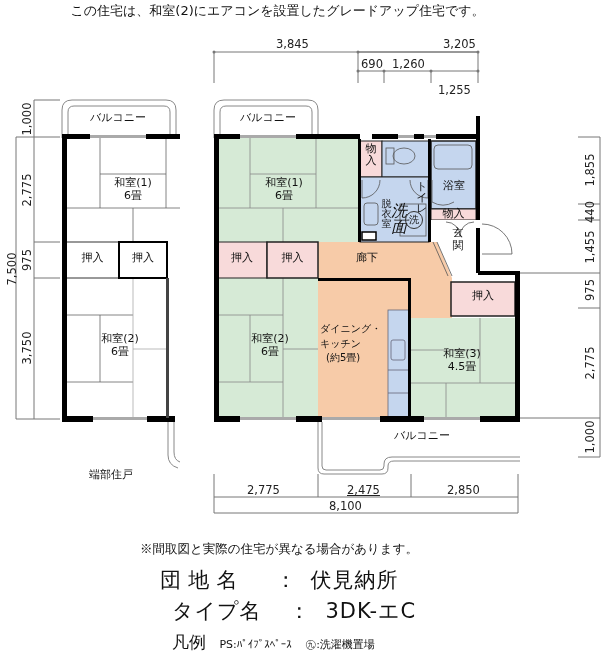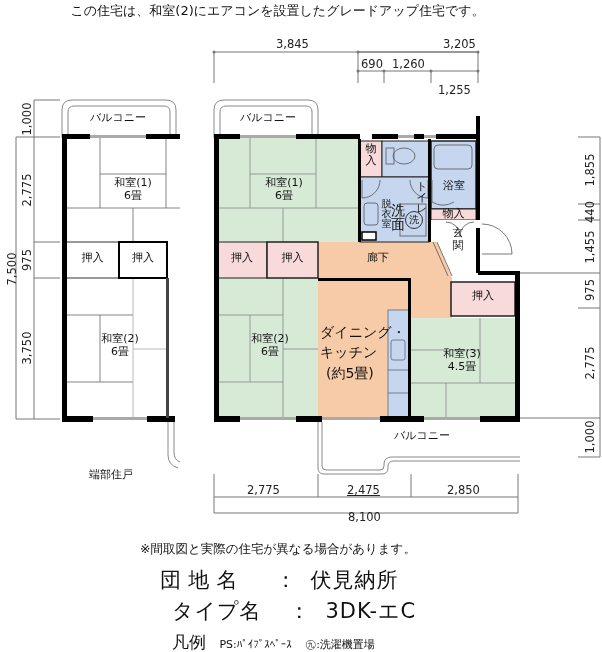--- a/index.html
+++ b/index.html
@@ -6,21 +6,21 @@
   body { width: 602px; height: 652px; position: relative; overflow: hidden;
          font-family: "DejaVu Sans", "Liberation Sans", sans-serif; color: #111; }
   .abs { position: absolute; }
   .title { left: 0; top: 2px; width: 555px; text-align: center; font-size: 13px; }
   svg.plan { position: absolute; left: 0; top: 0; }
   .lbl { position: absolute; text-align: center; line-height: 1.15; white-space: nowrap; }
   .room { font-size: 11px; }
   .small { font-size: 11px; }
   .dim { position: absolute; font-size: 11.5px; color: #222; white-space: nowrap; }
   .vdim { position: absolute; font-size: 11.5px; color: #222; white-space: nowrap; transform: rotate(-90deg); transform-origin: center center; }
-  .note { left: 140px; top: 541px; font-size: 12.5px; }
+  .note { left: 140px; top: 541px; font-size: 12.5px; font-family: Liberation Mono, monospace; }
   .info { position: absolute; font-size: 21px; letter-spacing: 1px; }
   .legend { position: absolute; left: 172px; top: 631px; font-size: 17px; }
   .legend small { font-size: 11px; margin-left: 8px; }
 </style>
 </head>
 <body>
 
 <div class="abs title">この住宅は、和室(2)にエアコンを設置したグレードアップ住宅です。</div>
 
 <svg class="plan" width="602" height="652" viewBox="0 0 602 652">
@@ -233,21 +233,21 @@
 <div class="vdim" style="left:570px;top:163px;width:40px;text-align:center;">1,855</div>
 <div class="vdim" style="left:570px;top:205px;width:40px;text-align:center;">440</div>
 <div class="vdim" style="left:570px;top:240px;width:40px;text-align:center;">1,455</div>
 <div class="vdim" style="left:570px;top:283px;width:40px;text-align:center;">975</div>
 <div class="vdim" style="left:570px;top:356px;width:40px;text-align:center;">2,775</div>
 <div class="vdim" style="left:570px;top:430px;width:40px;text-align:center;">1,000</div>
 
 <div class="dim" style="left:247px;top:483px;">2,775</div>
 <div class="dim" style="left:347px;top:483px;text-decoration:underline;">2,475</div>
 <div class="dim" style="left:447px;top:483px;">2,850</div>
-<div class="dim" style="left:348px;top:499px;margin-top:11px;">8,100</div>
+<div class="dim" style="left:329px;top:499px;">8,100</div>
 
 <div class="lbl room" style="left:80px;top:112px;width:76px;">バルコニー</div>
 <div class="lbl room" style="left:95px;top:177px;width:76px;">
   <div>和室(1)</div>
   <div>6畳</div>
 </div>
 <div class="lbl room" style="left:66px;top:252px;width:53px;">押入</div>
 <div class="lbl room" style="left:119px;top:252px;width:48px;">押入</div>
 <div class="lbl room" style="left:82px;top:333px;width:76px;">
   <div>和室(2)</div>
@@ -255,40 +255,40 @@
 </div>
 <div class="lbl room" style="left:66px;top:437px;width:90px;margin-top:32px;">端部住戸</div>
 
 <div class="lbl room" style="left:226px;top:112px;width:84px;">バルコニー</div>
 <div class="lbl room" style="left:246px;top:177px;width:76px;">
   <div>和室(1)</div>
   <div>6畳</div>
 </div>
 <div class="lbl room" style="left:217px;top:252px;width:50px;">押入</div>
 <div class="lbl room" style="left:267px;top:252px;width:51px;">押入</div>
-<div class="lbl room" style="left:348px;top:252px;width:60px;">廊下</div>
+<div class="lbl room" style="left:337px;top:252px;width:60px;">廊下</div>
 <div class="lbl room" style="left:232px;top:333px;width:76px;">
   <div>和室(2)</div>
   <div>6畳</div>
 </div>
-<div class="lbl small" style="left:320px;top:322px;width:70px;text-align:left;font-size:14px;line-height:1.45;">
+<div class="lbl small" style="left:320px;top:322px;width:70px;text-align:left;font-size:10px;line-height:1.45;">
   <div>ダイニング・</div>
   <div>キッチン</div>
   <div style="padding-left:6px;">(約5畳)</div>
 </div>
 <div class="lbl room" style="left:424px;top:348px;width:76px;">
   <div>和室(3)</div>
   <div>4.5畳</div>
 </div>
 <div class="lbl room" style="left:451px;top:290px;width:64px;">押入</div>
 <div class="lbl room" style="left:362px;top:143px;width:18px;white-space:normal;line-height:1.1;">物入</div>
 <div class="lbl small" style="left:416px;top:141px;width:12px;white-space:normal;line-height:1.0;margin-top:40px;">トイレ</div>
 <div class="lbl room" style="left:434px;top:180px;width:40px;">浴室</div>
 <div class="lbl small" style="left:381px;top:199px;width:11px;white-space:normal;line-height:1.0;font-size:10px;">脱衣室</div>
-<div class="lbl small" style="left:391px;top:203px;width:11px;white-space:normal;line-height:1.0;font-size:14px;">洗面</div>
+<div class="lbl small" style="left:391px;top:203px;width:11px;white-space:normal;line-height:1.0;font-size:16px;font-style:italic;">洗面</div>
 <div class="lbl small" style="left:405px;top:211px;width:16px;height:16px;border:1px solid #333;border-radius:50%;font-size:10px;line-height:16px;">洗</div>
 <div class="lbl small" style="left:431px;top:208px;width:45px;">物入</div>
 <div class="lbl room" style="left:450px;top:227px;width:16px;white-space:normal;line-height:1.15;">玄関</div>
 <div class="lbl room" style="left:380px;top:430px;width:84px;">バルコニー</div>
 
 <div class="abs note">※間取図と実際の住宅が異なる場合があります。</div>
 
 <div class="info" style="left:160px;top:566px;font-family:Liberation Serif, serif;">
   <span style="display:inline-block;width:102px;">団 地 名</span>
   <span style="display:inline-block;width:36px;text-align:center;">：</span>

